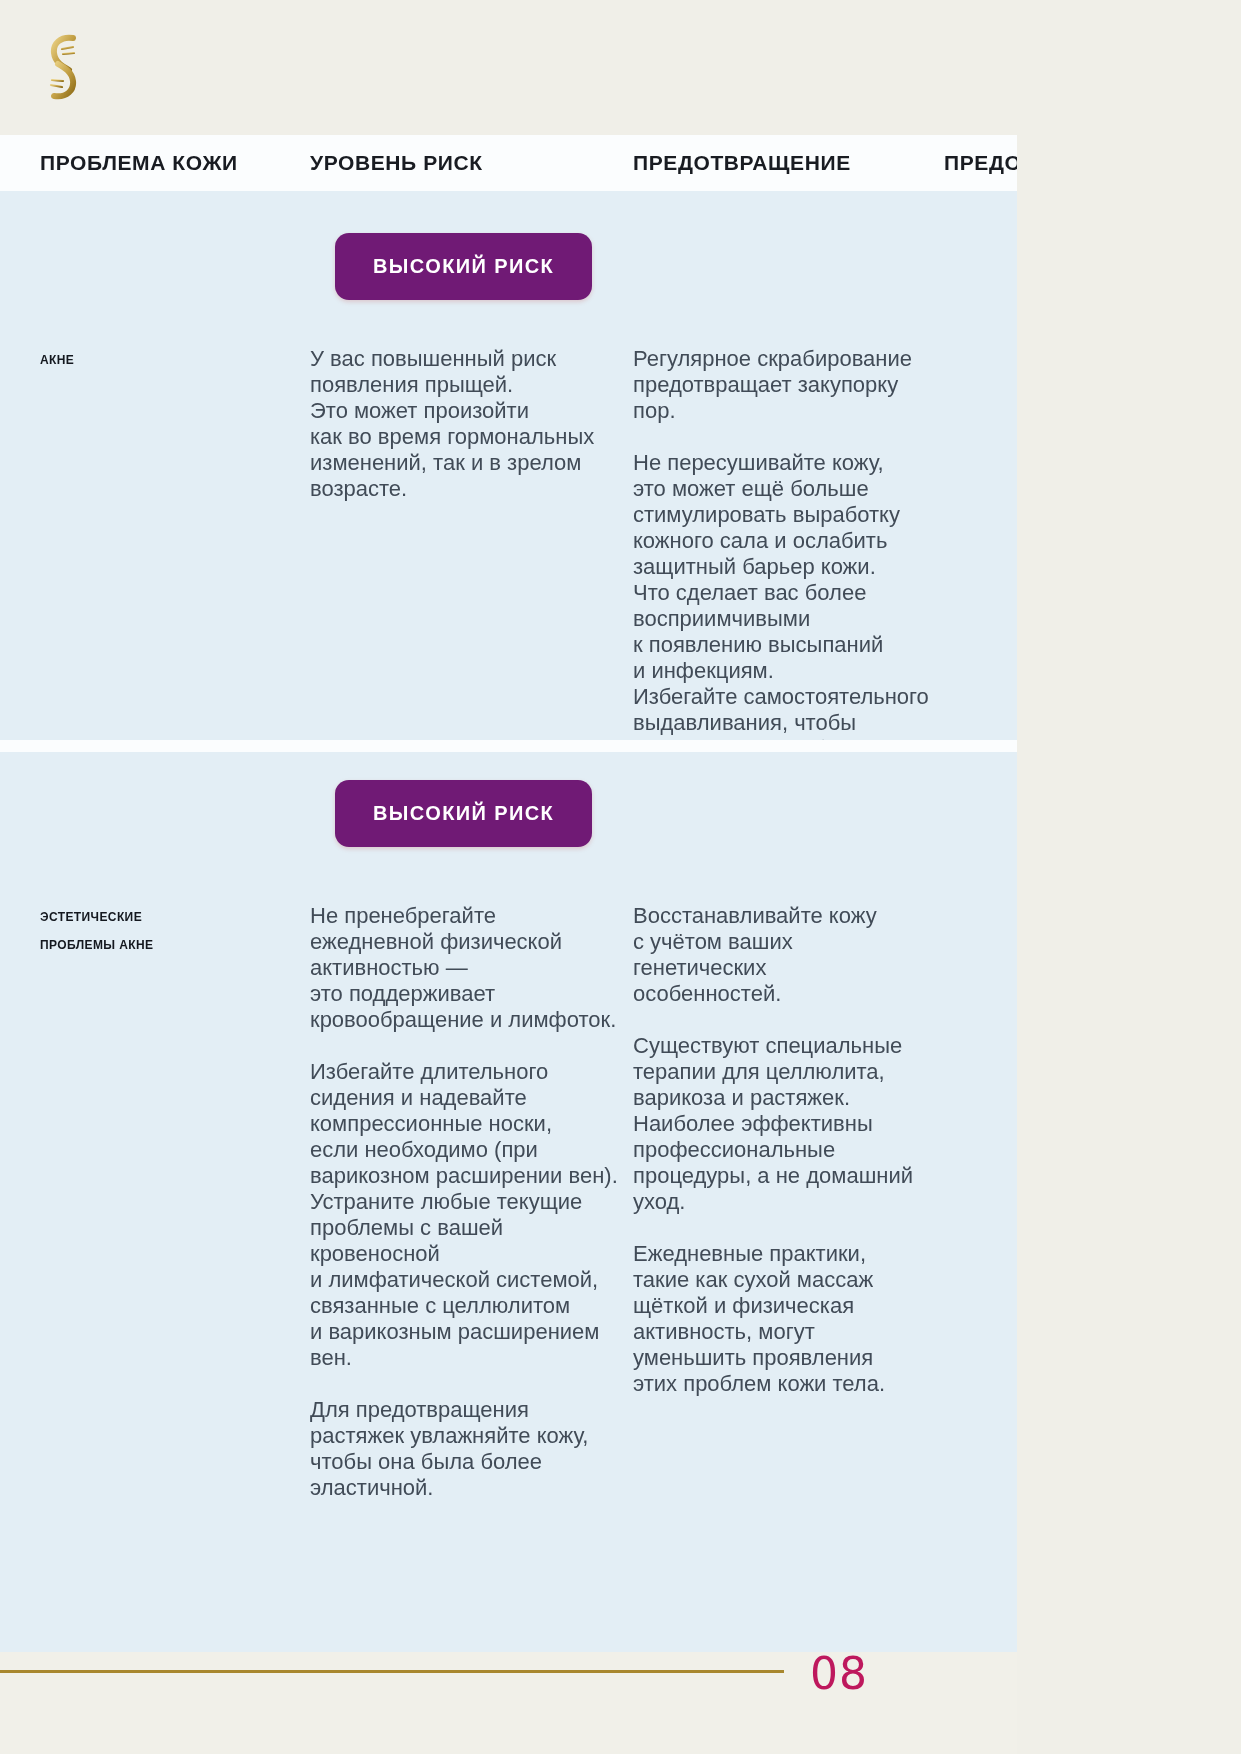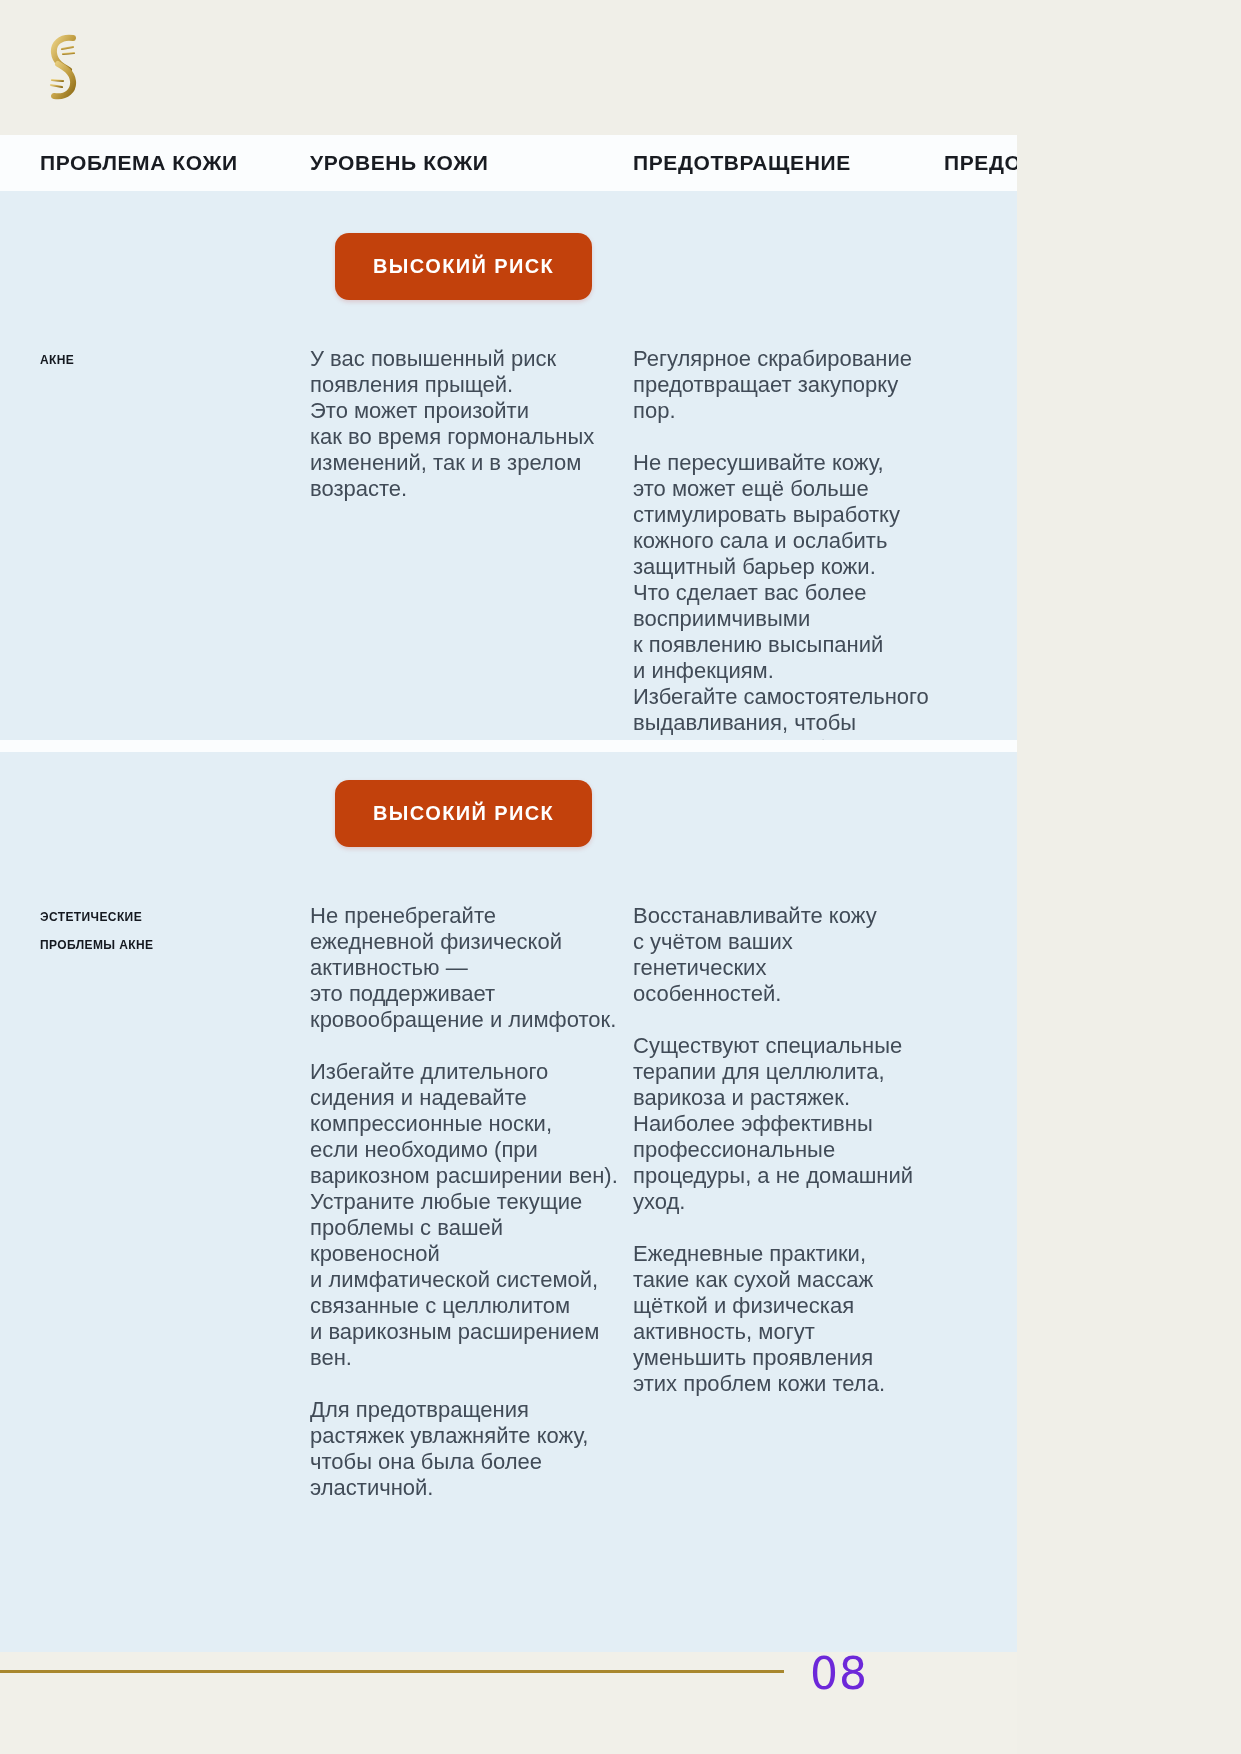--- a/index.html
+++ b/index.html
@@ -29,21 +29,21 @@
   .risk-section{
     position:absolute;left:0;width:1241px;
     background:#e3eef5;box-sizing:border-box;
   }
   .section-1{top:191px;height:549px;padding-top:42px;}
   .section-gap{position:absolute;top:740px;left:0;width:1241px;height:12px;background:#fbfdfe;}
   .section-2{top:752px;height:900px;padding-top:28px;}
 
   .badge{
     display:inline-block;margin-left:335px;
-    background:#c2410c;color:#ffffff;
+    background:#701a75;color:#ffffff;
     border-radius:14px;
     padding:22px 38px;
     font-size:20px;font-weight:800;letter-spacing:1.4px;
     box-shadow:0 2px 4px rgba(200,90,90,.25);
   }
   .section-1 .row-grid{margin-top:46px;}
   .section-2 .row-grid{margin-top:56px;}
   .row-grid{
     display:grid;grid-template-columns:270px 323px 311px 1fr;
     padding:0 36px 0 40px;box-sizing:border-box;align-items:start;
@@ -56,21 +56,21 @@
     font-size:22px;color:#414b57;line-height:26px;
     white-space:pre-line;
   }
 
   
   .footer{position:absolute;top:1652px;left:0;width:1241px;height:102px;background:#f1f0e9;}
   .footer-line{position:absolute;top:18px;left:0;width:784px;height:3px;background:#a8872e;}
   .page-number{
     position:absolute;top:-4px;left:810px;
     font-family:"DejaVu Sans", sans-serif;
-    font-size:44px;font-weight:400;letter-spacing:1px;color:#6d28d9;
+    font-size:44px;font-weight:400;letter-spacing:1px;color:#be185d;
   }
 </style>
 </head>
 <body>
 
 <div class="page">
 
   <div class="logo">
     <svg viewBox="0 0 44 66" width="44" height="66" aria-hidden="true">
       <defs>
@@ -88,21 +88,21 @@
         <line x1="22" y1="25" x2="33" y2="25"></line>
         <line x1="11" y1="41" x2="22" y2="41"></line>
         <line x1="10" y1="46" x2="21" y2="47"></line>
         <line x1="9" y1="51" x2="20" y2="53"></line>
       </g>
     </svg>
   </div>
 
   <div class="header-band">
     <div class="col-header">ПРОБЛЕМА КОЖИ</div>
-    <div class="col-header">УРОВЕНЬ КОЖИ</div>
+    <div class="col-header">УРОВЕНЬ РИСК</div>
     <div class="col-header">ПРЕДОТВРАЩЕНИЕ</div>
     <div class="col-header">ПРЕДОТВРАЩЕНИЕ</div>
   </div>
 
   <section class="risk-section section-1">
     <div class="badge">ВЫСОКИЙ РИСК</div>
     <div class="row-grid">
       <div class="problem-title">АКНЕ</div>
       <div class="cell-text">У вас повышенный риск
 появления прыщей.

